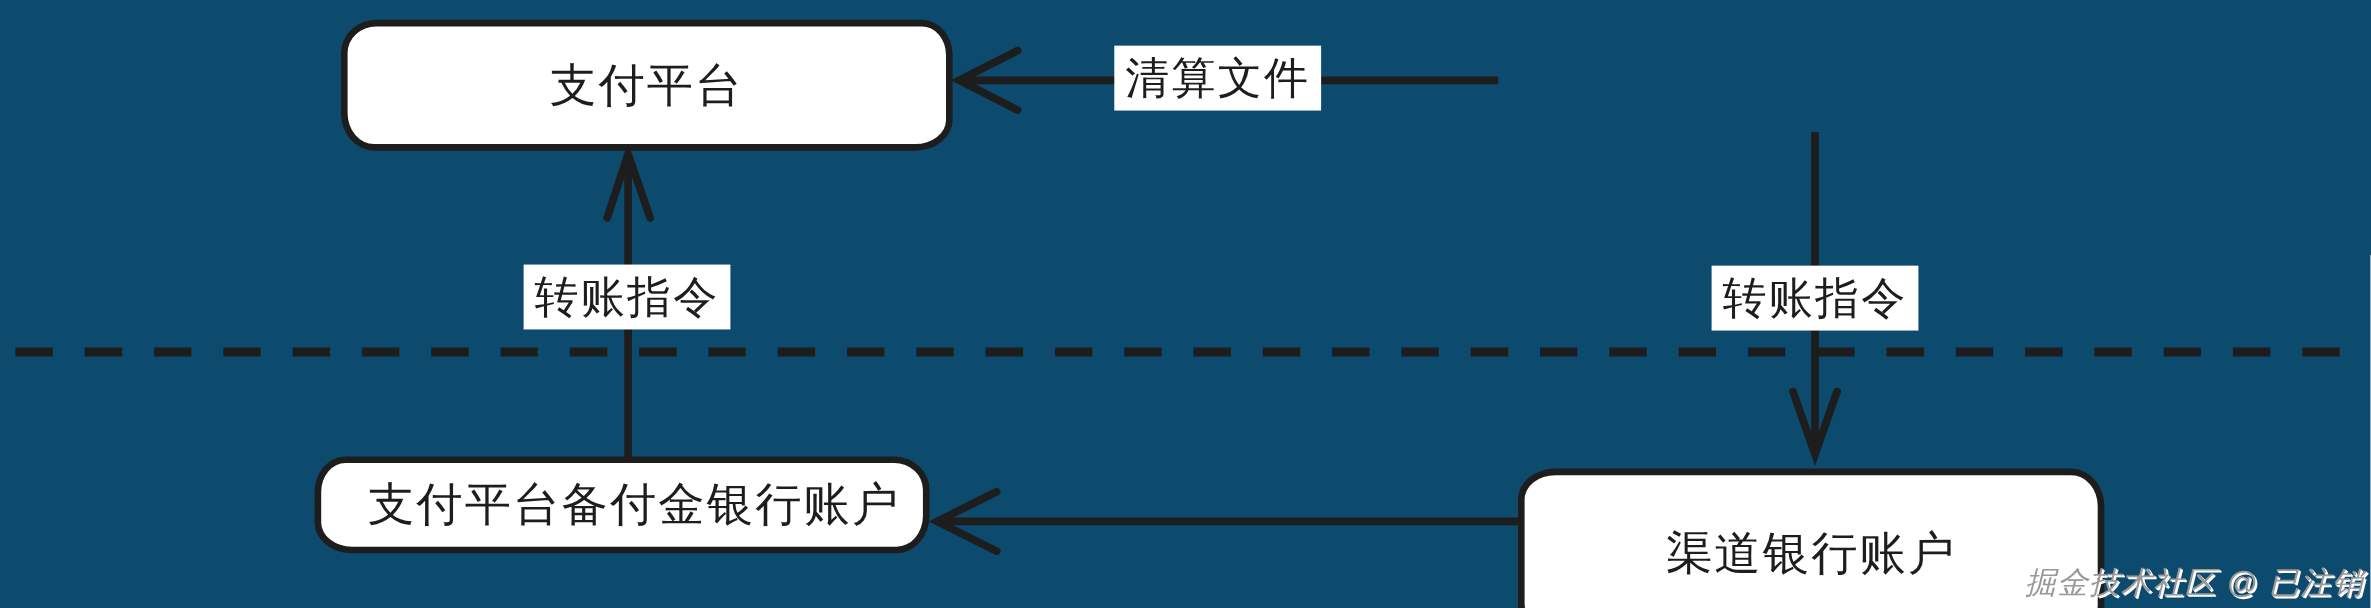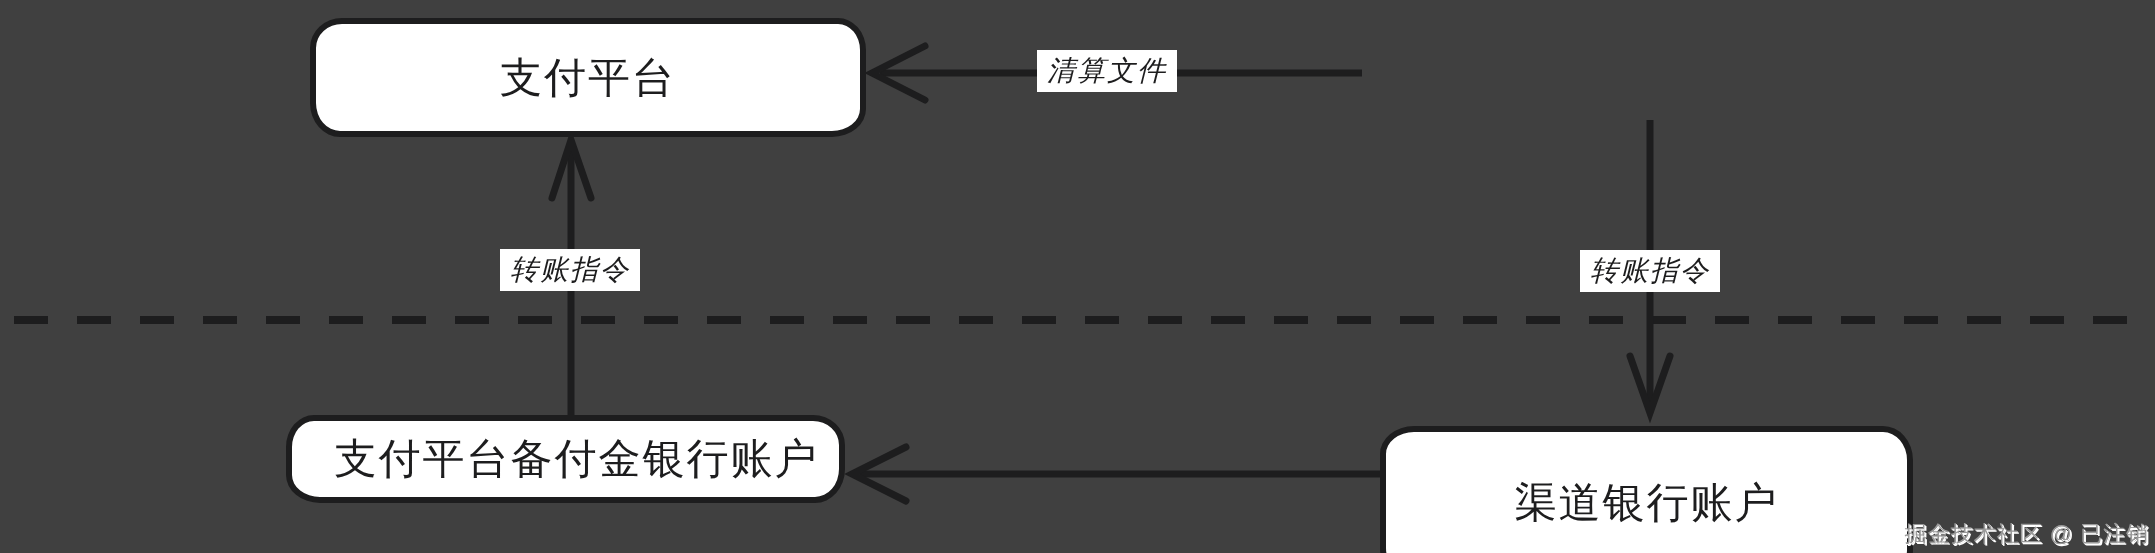--- a/index.html
+++ b/index.html
@@ -4,21 +4,21 @@
 <style>
   html, body {
     margin: 0;
     padding: 0;
     background: #ffffff;
   }
   .canvas {
     position: relative;
     width: 2155px;
     height: 553px;
-    background: #404040;
+    background: #0c4a6e;
     font-family: "Liberation Sans", "DejaVu Sans", sans-serif;
     overflow: hidden;
   }
   .edges-svg {
     position: absolute;
     left: 0;
     top: 0;
     width: 2155px;
     height: 553px;
   }
@@ -37,39 +37,39 @@
   }
   .node-a { left: 310px;  top: 18px;  width: 556px; height: 119px; border-radius: 32px 28px 34px 30px / 30px 32px 28px 34px; }
   .node-b { left: 1362px; top: 23px;  width: 556px; height: 100px; border-radius: 30px 34px 28px 32px / 34px 28px 32px 30px; }
   .node-c { left: 286px;  top: 415px; width: 559px; height: 88px; border-radius: 28px 32px 30px 34px / 32px 30px 34px 28px; padding-left: 22px; }
   .node-d { left: 1380px; top: 426px; width: 533px; height: 154px; border-radius: 34px 30px 32px 28px / 28px 34px 30px 32px; }
   .edge-label {
     position: absolute;
     transform: translate(-50%, -50%);
     background: #ffffff;
     padding: 2px 10px;
-    font-size: 28px;
+    font-size: 40px;
     color: #1d1d1e;
     letter-spacing: 2px;
     white-space: nowrap;
-    font-style: italic;
   }
   .lbl-clearing      { left: 1107px; top: 71px; }
   .lbl-bill          { left: 570px;  top: 270px; }
   .lbl-instruction   { left: 1650px; top: 271px; text-align: center; }
   .lbl-transfer      { left: 1085px; top: 472px; }
   .watermark {
     position: absolute;
     right: 6px;
     bottom: 4px;
-    font-size: 22px;
+    font-size: 28px;
     letter-spacing: 1px;
     color: #999999;
     text-shadow: 2px 2px 0 #ffffff, 1px 1px 0 #ffffff;
     white-space: nowrap;
+    font-style: italic;
   }
 </style>
 </head>
 <body>
 
 <div class="canvas">
 
   <svg class="edges-svg" viewBox="0 0 2155 553" aria-hidden="true">
 
     <line x1="14" y1="320" x2="2141" y2="320" stroke="#1d1d1e" stroke-width="8" stroke-dasharray="34 29"></line>

